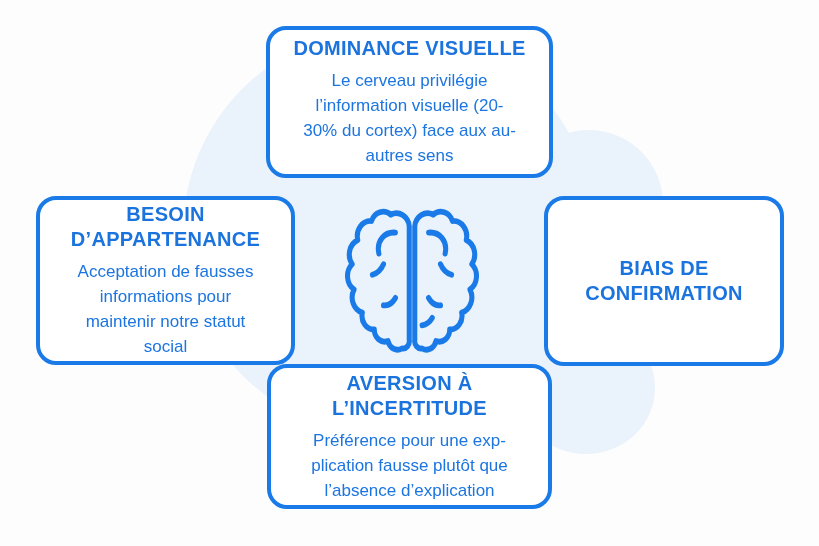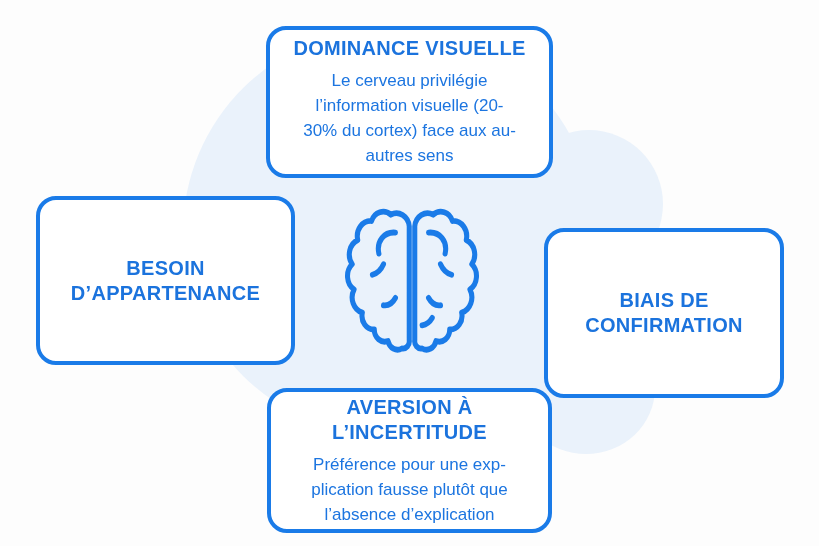--- a/index.html
+++ b/index.html
@@ -27,22 +27,22 @@
     display:flex;
     flex-direction:column;
     align-items:center;
     justify-content:center;
     gap:7px;
     padding:8px 10px;
     text-align:center;
   }
   .card-top   {left:266px;top:26px; width:287px;height:152px;}
   .card-left  {left:36px; top:196px;width:259px;height:169px;}
-  .card-right {left:544px;top:196px;width:240px;height:170px;margin-top:32px;}
-  .card-bottom{left:267px;top:388px;width:285px;height:145px;}
+  .card-right {left:544px;top:196px;width:240px;height:170px;}
+  .card-bottom{left:267px;top:364px;width:285px;height:145px;}
   .card-title{
     color:#1b73dd;
     font-weight:700;
     font-size:20px;
     line-height:25px;
     letter-spacing:0.3px;
     white-space:pre-line;
   }
   .card-desc{
     color:#1c75e0;
@@ -70,20 +70,24 @@
     <div class="card-title">DOMINANCE VISUELLE</div>
     <div class="card-desc">Le cerveau privilégie
 l’information visuelle (20-
 30% du cortex) face aux au-
 autres sens</div>
   </div>
 
   <div class="card card-left">
     <div class="card-title">BESOIN
 D’APPARTENANCE</div>
+    <div class="card-desc">Acceptation de fausses
+informations pour
+maintenir notre statut
+social</div>
   </div>
 
   <div class="card card-right">
     <div class="card-title">BIAIS DE
 CONFIRMATION</div>
   </div>
 
   <div class="card card-bottom">
     <div class="card-title">AVERSION À
 L’INCERTITUDE</div>

